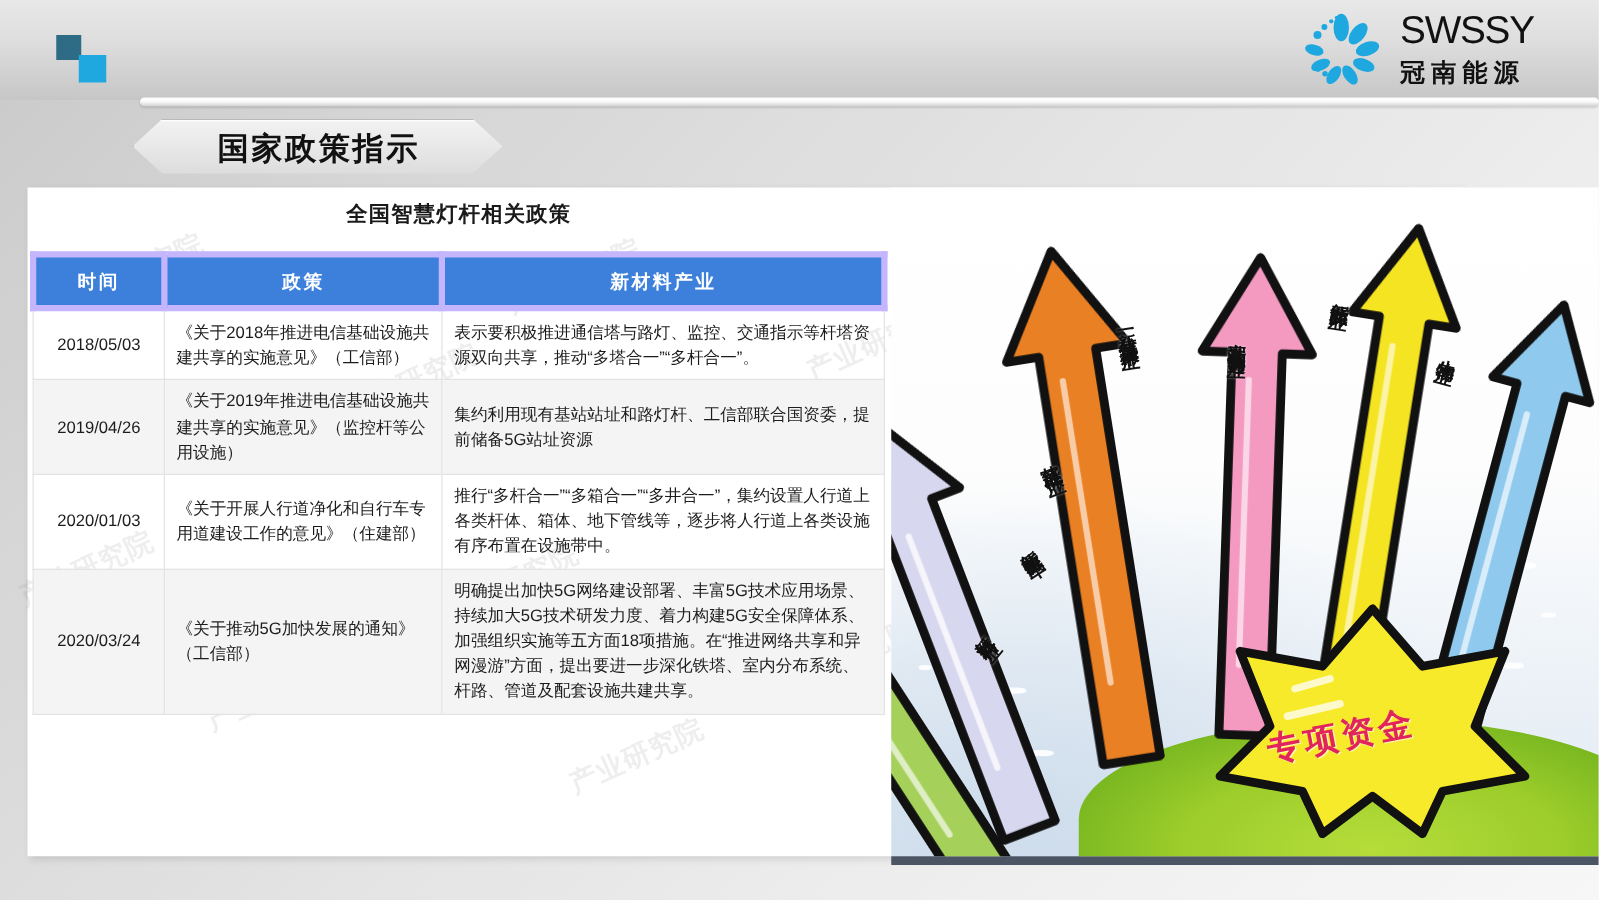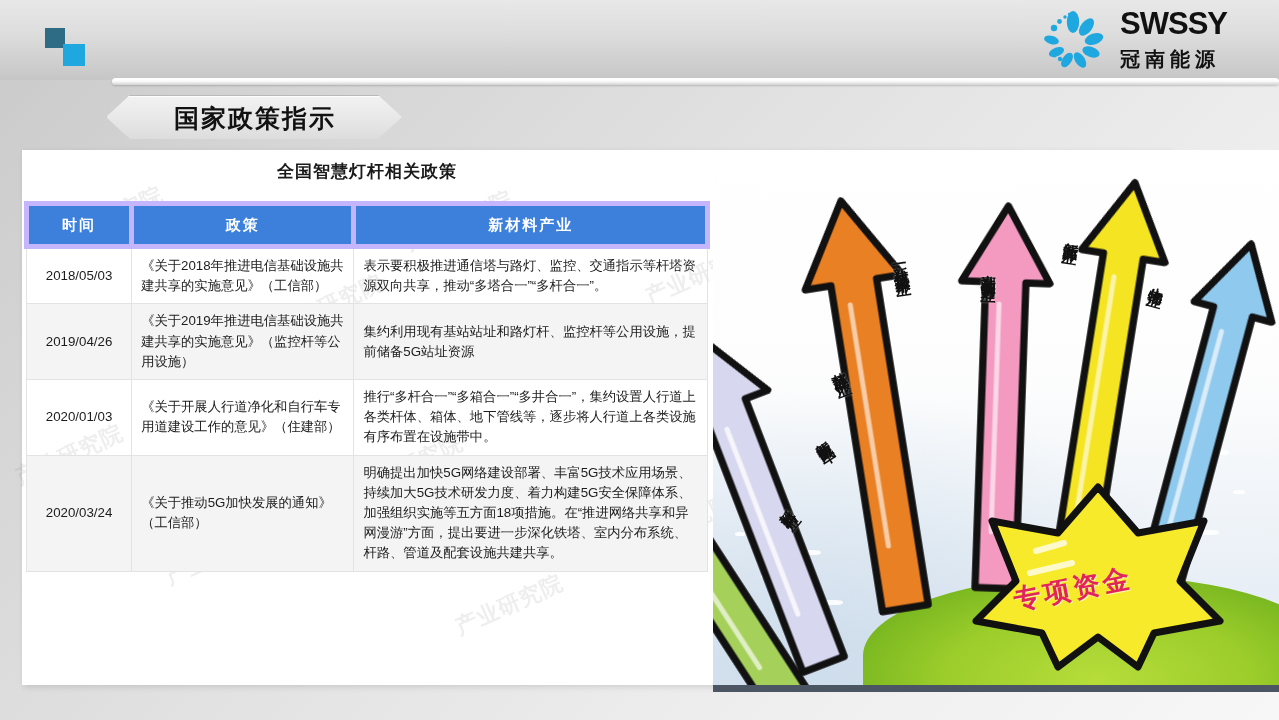--- a/index.html
+++ b/index.html
@@ -22,21 +22,21 @@
   #page-title{
     position:absolute;left:128px;top:18px;
     font-size:33px;font-weight:bold;color:#2a5a6e;letter-spacing:2px;
     text-shadow:1px 1px 0 rgba(255,255,255,.55);
   }
 
   
   #brand{position:absolute;right:52px;top:8px;height:64px;display:flex;align-items:center;gap:14px;}
   #brand-mark{width:66px;height:62px;position:relative;}
   #brand-text{display:flex;flex-direction:column;justify-content:center;}
-  #brand-en{font-size:31px;font-weight:bold;color:#111;letter-spacing:-1px;line-height:1;}
+  #brand-en{font-size:31px;font-weight:normal;color:#111;letter-spacing:-1px;line-height:1;}
   #brand-cn{font-size:20px;font-weight:bold;color:#111;letter-spacing:5px;line-height:1.25;margin-top:8px;}
 
   
   #rule{
     position:absolute;left:112px;top:78px;width:1167px;height:7px;
     background:linear-gradient(180deg,#ffffff 0%,#fbfbfb 45%,#d2d2d2 100%);
     border-radius:4px;
     box-shadow:0 1px 2px rgba(0,0,0,.18);
   }
 
@@ -203,21 +203,21 @@
       </thead>
       <tbody>
         <tr>
           <td class="c-date">2018/05/03</td>
           <td class="c-policy">《关于2018年推进电信基础设施共建共享的实施意见》（工信部）</td>
           <td class="c-detail">表示要积极推进通信塔与路灯、监控、交通指示等杆塔资源双向共享，推动“多塔合一”“多杆合一”。</td>
         </tr>
         <tr class="alt">
           <td class="c-date">2019/04/26</td>
           <td class="c-policy">《关于2019年推进电信基础设施共建共享的实施意见》（监控杆等公用设施）</td>
-          <td class="c-detail">集约利用现有基站站址和路灯杆、监控杆等公用设施，提前储备5G站址资源</td>
+          <td class="c-detail">集约利用现有基站站址和路灯杆、工信部联合国资委，提前储备5G站址资源</td>
         </tr>
         <tr>
           <td class="c-date">2020/01/03</td>
           <td class="c-policy">《关于开展人行道净化和自行车专用道建设工作的意见》（住建部）</td>
           <td class="c-detail">推行“多杆合一”“多箱合一”“多井合一”，集约设置人行道上各类杆体、箱体、地下管线等，逐步将人行道上各类设施有序布置在设施带中。</td>
         </tr>
         <tr class="alt">
           <td class="c-date">2020/03/24</td>
           <td class="c-policy">《关于推动5G加快发展的通知》（工信部）</td>
           <td class="c-detail">明确提出加快5G网络建设部署、丰富5G技术应用场景、持续加大5G技术研发力度、着力构建5G安全保障体系、加强组织实施等五方面18项措施。在“推进网络共享和异网漫游”方面，提出要进一步深化铁塔、室内分布系统、杆路、管道及配套设施共建共享。</td>

